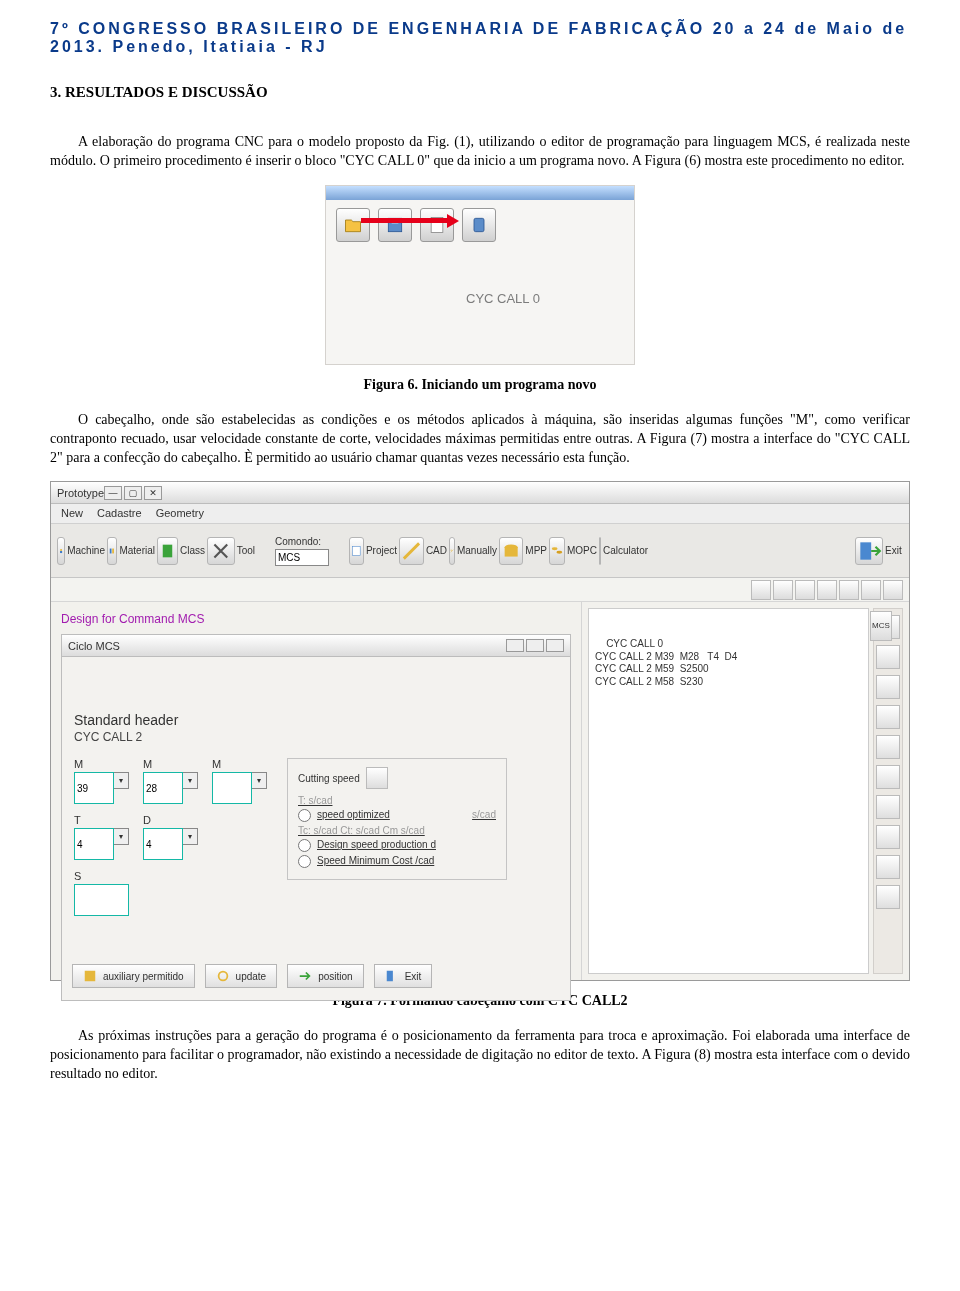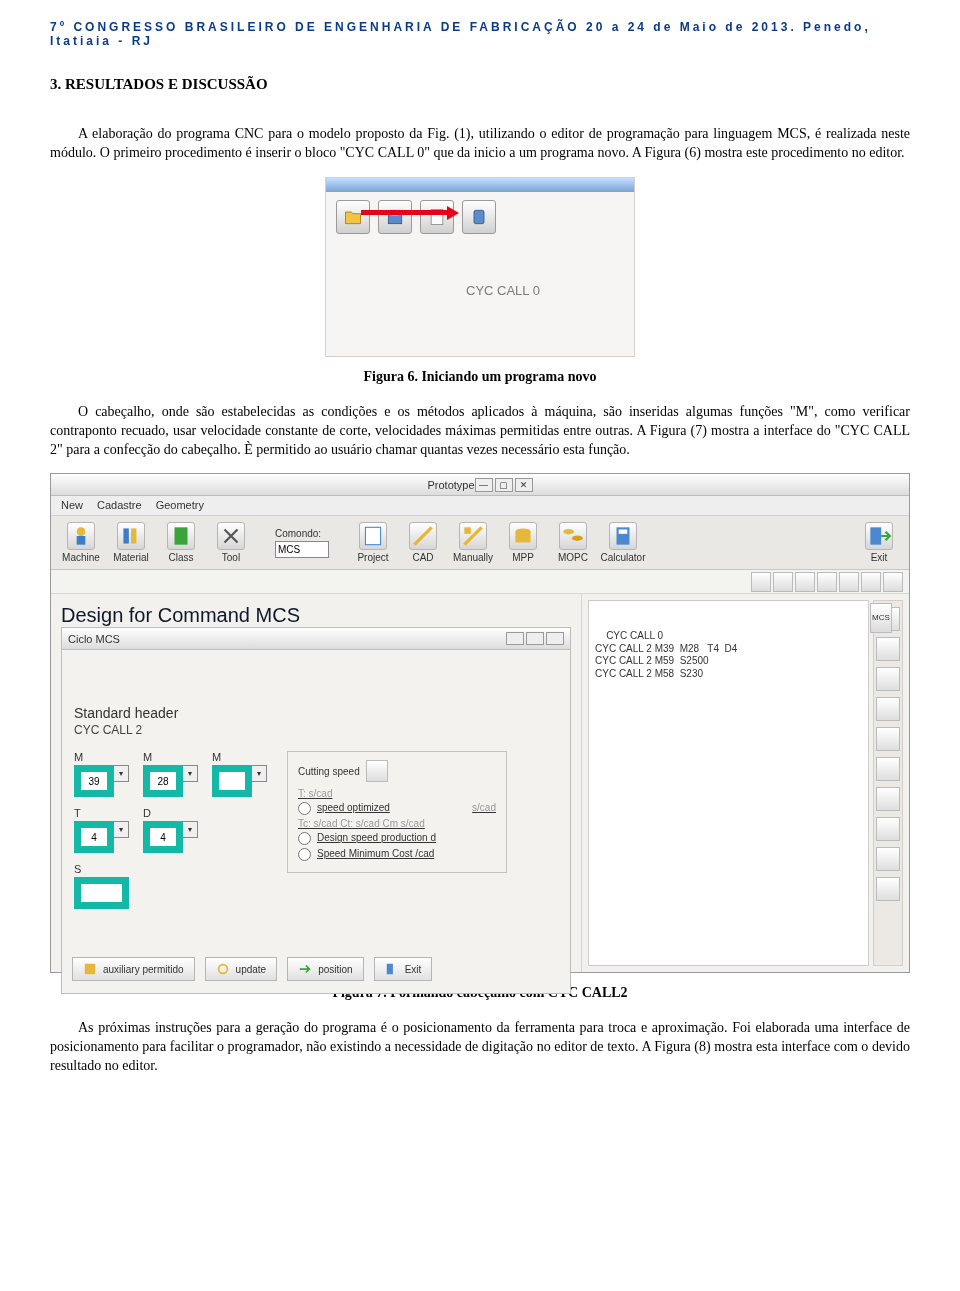--- a/index.html
+++ b/index.html
@@ -1,66 +1,66 @@
 <!DOCTYPE html>
 <html><head>
 <meta charset="utf-8">
 <style>
 *{box-sizing:border-box;margin:0;padding:0;}
 body{font-family:"Times New Roman",serif;font-size:14px;color:#000;background:#fff;width:960px;margin:0 auto;padding:20px 50px;}
-.page-header{font-family:Arial,sans-serif;font-size:12px;font-weight:bold;letter-spacing:3px;color:#0a3a8a;margin-bottom:28px;}
+.page-header{font-family:Arial,sans-serif;font-size:16px;font-weight:bold;letter-spacing:3px;color:#0a3a8a;margin-bottom:28px;}
 .section-title{font-weight:bold;margin-bottom:32px;font-size:15px;}
 .para{text-align:justify;margin-bottom:14px;line-height:1.35;}
 .para-ind{text-indent:28px;}
 .fig-caption{text-align:center;font-weight:bold;margin:12px 0 18px;}
 
 .fig6{width:310px;height:180px;margin:0 auto 6px;background:#f6f5f3;border:1px solid #d5d2ce;position:relative;}
 .fig6 .topbar{height:14px;background:linear-gradient(#c4dfff,#7aa3d6);}
 .fig6 .icons{display:flex;gap:8px;padding:8px 10px 10px;}
 .fig6 .ic{width:34px;height:34px;border:1px solid #999;border-radius:3px;background:linear-gradient(#fff,#d0d0d0);position:relative;display:flex;align-items:center;justify-content:center;}
 .fig6 .ic svg{width:20px;height:20px;}
 .fig6 .arrow{position:absolute;left:35px;top:32px;height:5px;width:90px;background:#e6001a;}
 .fig6 .arrow:after{content:"";position:absolute;right:-8px;top:-4px;border-left:12px solid #e6001a;border-top:7px solid transparent;border-bottom:7px solid transparent;}
 .fig6 .txt{font-family:Arial;font-size:13px;color:#7c7c7c;position:absolute;left:140px;top:105px;}
 
 .appwrap{width:100%;margin:0 auto 8px;}
 .app{width:100%;height:500px;border:1px solid #9a9a9a;background:#f2f1ed;font-family:Tahoma,Arial,sans-serif;font-size:11px;color:#333;position:relative;}
-.titlebar{height:22px;background:linear-gradient(#fff,#dcdcdc);display:flex;align-items:center;justify-content:center;padding:0 6px;border-bottom:1px solid #bcbcbc;}
+.titlebar{height:22px;background:linear-gradient(#fff,#dcdcdc);display:flex;align-items:center;justify-content:flex-start;padding:0 6px;border-bottom:1px solid #bcbcbc;}
 .titlebar .wticons{display:flex;gap:2px;}
 .titlebar .wticons span{width:18px;height:14px;border:1px solid #999;background:#eee;font-size:9px;display:flex;align-items:center;justify-content:center;}
 .menubar{height:20px;background:#eeeeee;display:flex;gap:14px;padding:3px 10px;border-bottom:1px solid #d0d0d0;}
 .toolbar{height:54px;background:#e9e8e5;display:flex;align-items:center;padding:0 6px;gap:2px;border-bottom:1px solid #c6c6c6;}
-.tb-item{display:flex;flex-direction:column;align-items:center;gap:2px;width:48px;font-size:10px;}
+.tb-item{display:flex;flex-direction:row;align-items:center;gap:2px;width:48px;font-size:10px;}
 .tb-item .tbi{width:28px;height:28px;border:1px solid #b5b5b5;border-radius:3px;background:linear-gradient(#fff,#d6d6d6);display:flex;align-items:center;justify-content:center;}
 .tb-item.exit{margin-left:auto;}
 .tb-sep{width:12px;}
 .comando{display:flex;flex-direction:column;gap:2px;font-size:10px;margin:0 4px;}
 .comando input{width:54px;height:17px;border:1px solid #888;font-size:10px;padding:0 2px;}
 .subbar{height:24px;background:#f3f3f0;display:flex;justify-content:flex-end;align-items:center;gap:2px;padding:0 6px;border-bottom:1px solid #d6d6d6;}
 .subbar .sic{width:20px;height:20px;border:1px solid #bbb;background:linear-gradient(#fff,#dcdcdc);}
 .body2{display:flex;height:calc(100% - 120px);}
 .leftcol{flex:0 0 530px;padding:6px 10px;}
 .rightcol{flex:1;border-left:1px solid #d5d5d5;padding:6px;display:flex;}
 .rightcol .code{flex:1;background:#fff;border:1px solid #ccc;padding:4px 6px;font-size:10px;line-height:1.25;white-space:pre;margin-right:4px;position:relative;}
 .rightcol .code .label{position:absolute;right:-24px;top:2px;width:22px;height:30px;background:linear-gradient(#fff,#dcdcdc);border:1px solid #bbb;font-size:8px;display:flex;align-items:center;justify-content:center;}
 .sidetools{width:30px;background:#ece9e4;border:1px solid #d2cfcb;display:flex;flex-direction:column;gap:6px;padding:6px 2px;}
 .sidetools .st{width:24px;height:24px;border:1px solid #bbb;background:linear-gradient(#fff,#dedede);margin:0 auto;}
-.design-title{font-family:Arial;font-size:20px;color:#0f172a;margin:4px 0 0;}
+.design-title{font-family:Arial;font-size:12px;color:#a21caf;margin:4px 0 8px;}
 .ciclo{border:1px solid #bdbdbd;background:#f3f2ef;padding-bottom:12px;}
 .ciclo .ctitle{height:22px;background:linear-gradient(#fff,#dcdcdc);display:flex;align-items:center;padding:0 6px;justify-content:space-between;border-bottom:1px solid #bcbcbc;}
 .ciclo .ctitle .wticons{display:flex;gap:2px;}
 .ciclo .ctitle .wticons span{width:18px;height:13px;border:1px solid #999;background:#eee;font-size:9px;}
 .ciclo-body{padding:8px 12px;margin-top:47px;}
 .stdhead{font-family:Arial;font-size:14px;margin-bottom:2px;}
 .cyclabel{font-family:Arial;font-size:12px;color:#444;margin-bottom:14px;}
 .row-in{display:flex;gap:14px;margin-bottom:10px;}
 .fld{display:flex;flex-direction:column;gap:2px;}
 .fld label{font-size:11px;}
 .fld .sel{display:flex;}
-.fld input{width:40px;height:32px;border:7px solid #14b8a6;font-size:10px;padding:0 2px;text-align:center;}
+.fld input{width:40px;height:32px;border:1px solid #14b8a6;font-size:10px;padding:0 2px;text-align:left;}
 .fld .dd{width:15px;height:17px;border:1px solid #888;border-left:none;background:#efefef;font-size:8px;display:flex;align-items:center;justify-content:center;}
 .cutbox{border:1px solid #c4c4c4;padding:8px 10px;width:220px;font-size:10px;}
 .cutbox .cz{display:flex;align-items:center;gap:6px;margin-bottom:6px;}
 .cutbox .mag{width:22px;height:22px;border:1px solid #bbb;background:linear-gradient(#fff,#ddd);}
 .cutbox .ln{display:flex;align-items:flex-start;gap:6px;margin:3px 0;text-decoration:underline;}
 .cutbox .ln input[type=radio]{margin:0;}
 .cutbox .sp{color:#999;}
 .footbtns{display:flex;gap:10px;margin-top:30px;padding:0 10px;}
 .fbtn{border:1px solid #b5b5b5;background:linear-gradient(#fff,#e0e0e0);height:24px;padding:0 10px;display:flex;align-items:center;gap:6px;font-size:10px;}
 .fbtn .fic{width:14px;height:14px;}

